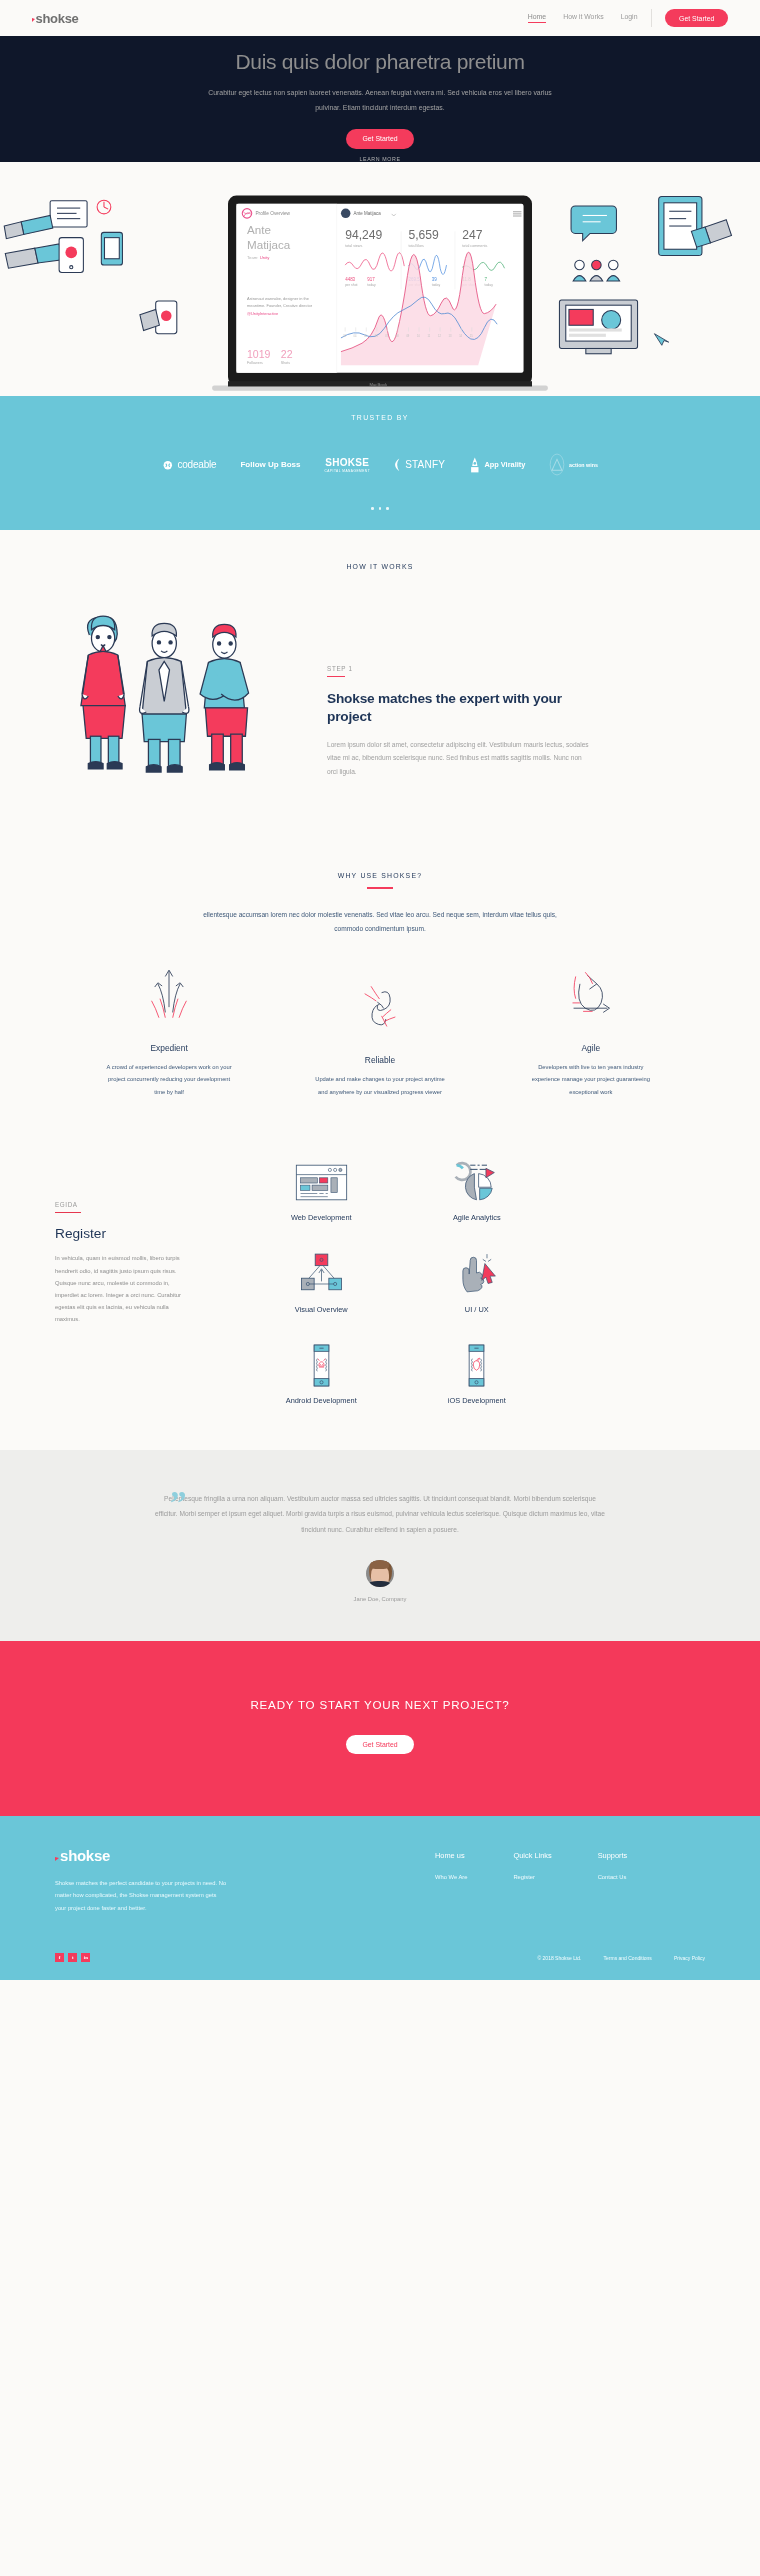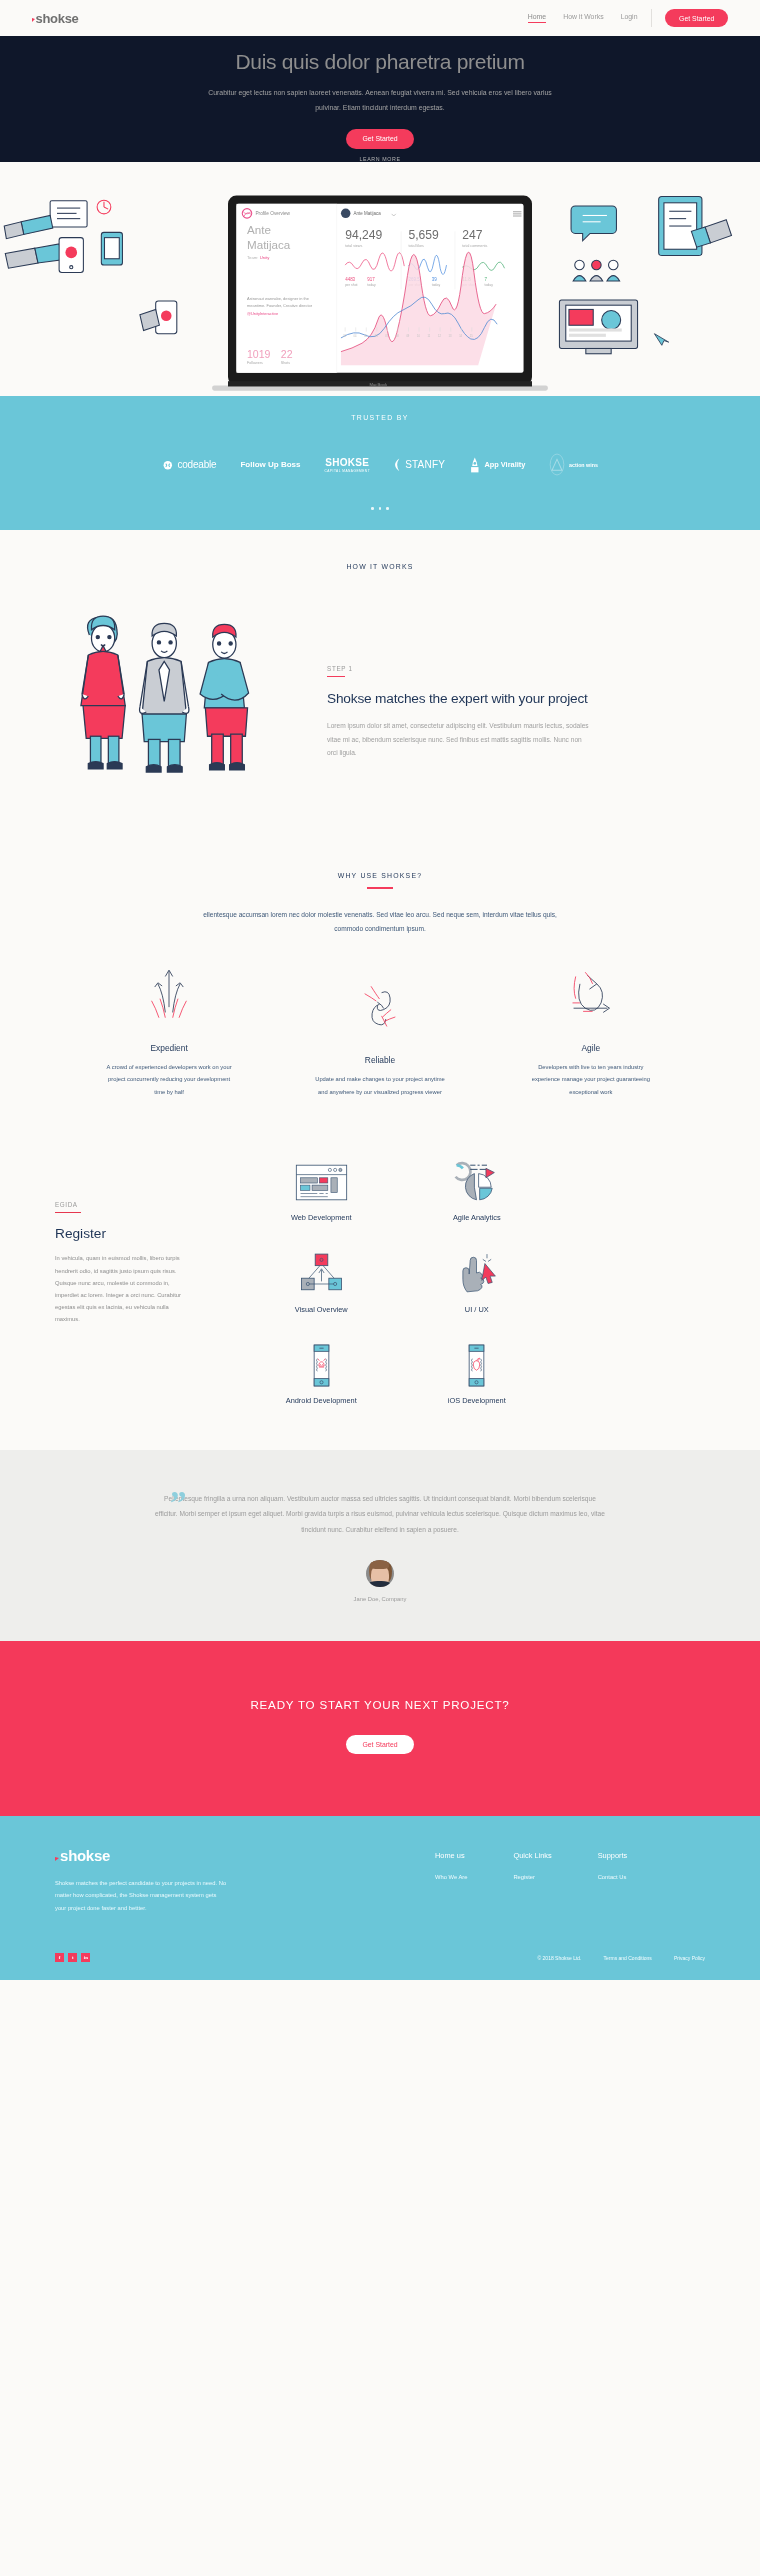--- a/index.html
+++ b/index.html
@@ -87,21 +87,21 @@
 
   
   .how { background: #fbfaf8; padding: 33px 0 0; }
   .how-row { display: flex; align-items: flex-start; padding: 32px 63px 0; gap: 32px; }
   .how-illo { width: 232px; flex: none; }
   .how-copy { padding-top: 63px; width: 264px; }
   .step-label { font-size: 6.3px; letter-spacing: 0.7px; color: #9a9a9a; }
   .step-rule { width: 18px; height: 1.1px; background: #f43b5c; margin-top: 4.2px; }
   .how-copy h2 {
     margin-top: 12.7px; font-size: 13.7px; line-height: 1.35; color: #1e3456;
-    font-weight: normal; letter-spacing: -0.2px;
+    font-weight: bold; letter-spacing: -0.2px;
   }
   .how-copy p { margin-top: 10.6px; font-size: 6.6px; line-height: 2.05; color: #a0a0a0; }
 
   
   .why { background: #fbfaf8; padding: 67px 0 0; }
   .why-lead {
     width: 370px; margin: 19px auto 0; text-align: center;
     font-size: 6.6px; line-height: 2.15; color: #3e5878;
   }
   .why-cols { display: flex; padding: 31px 69px 0; gap: 10.6px; align-items: flex-end; }

